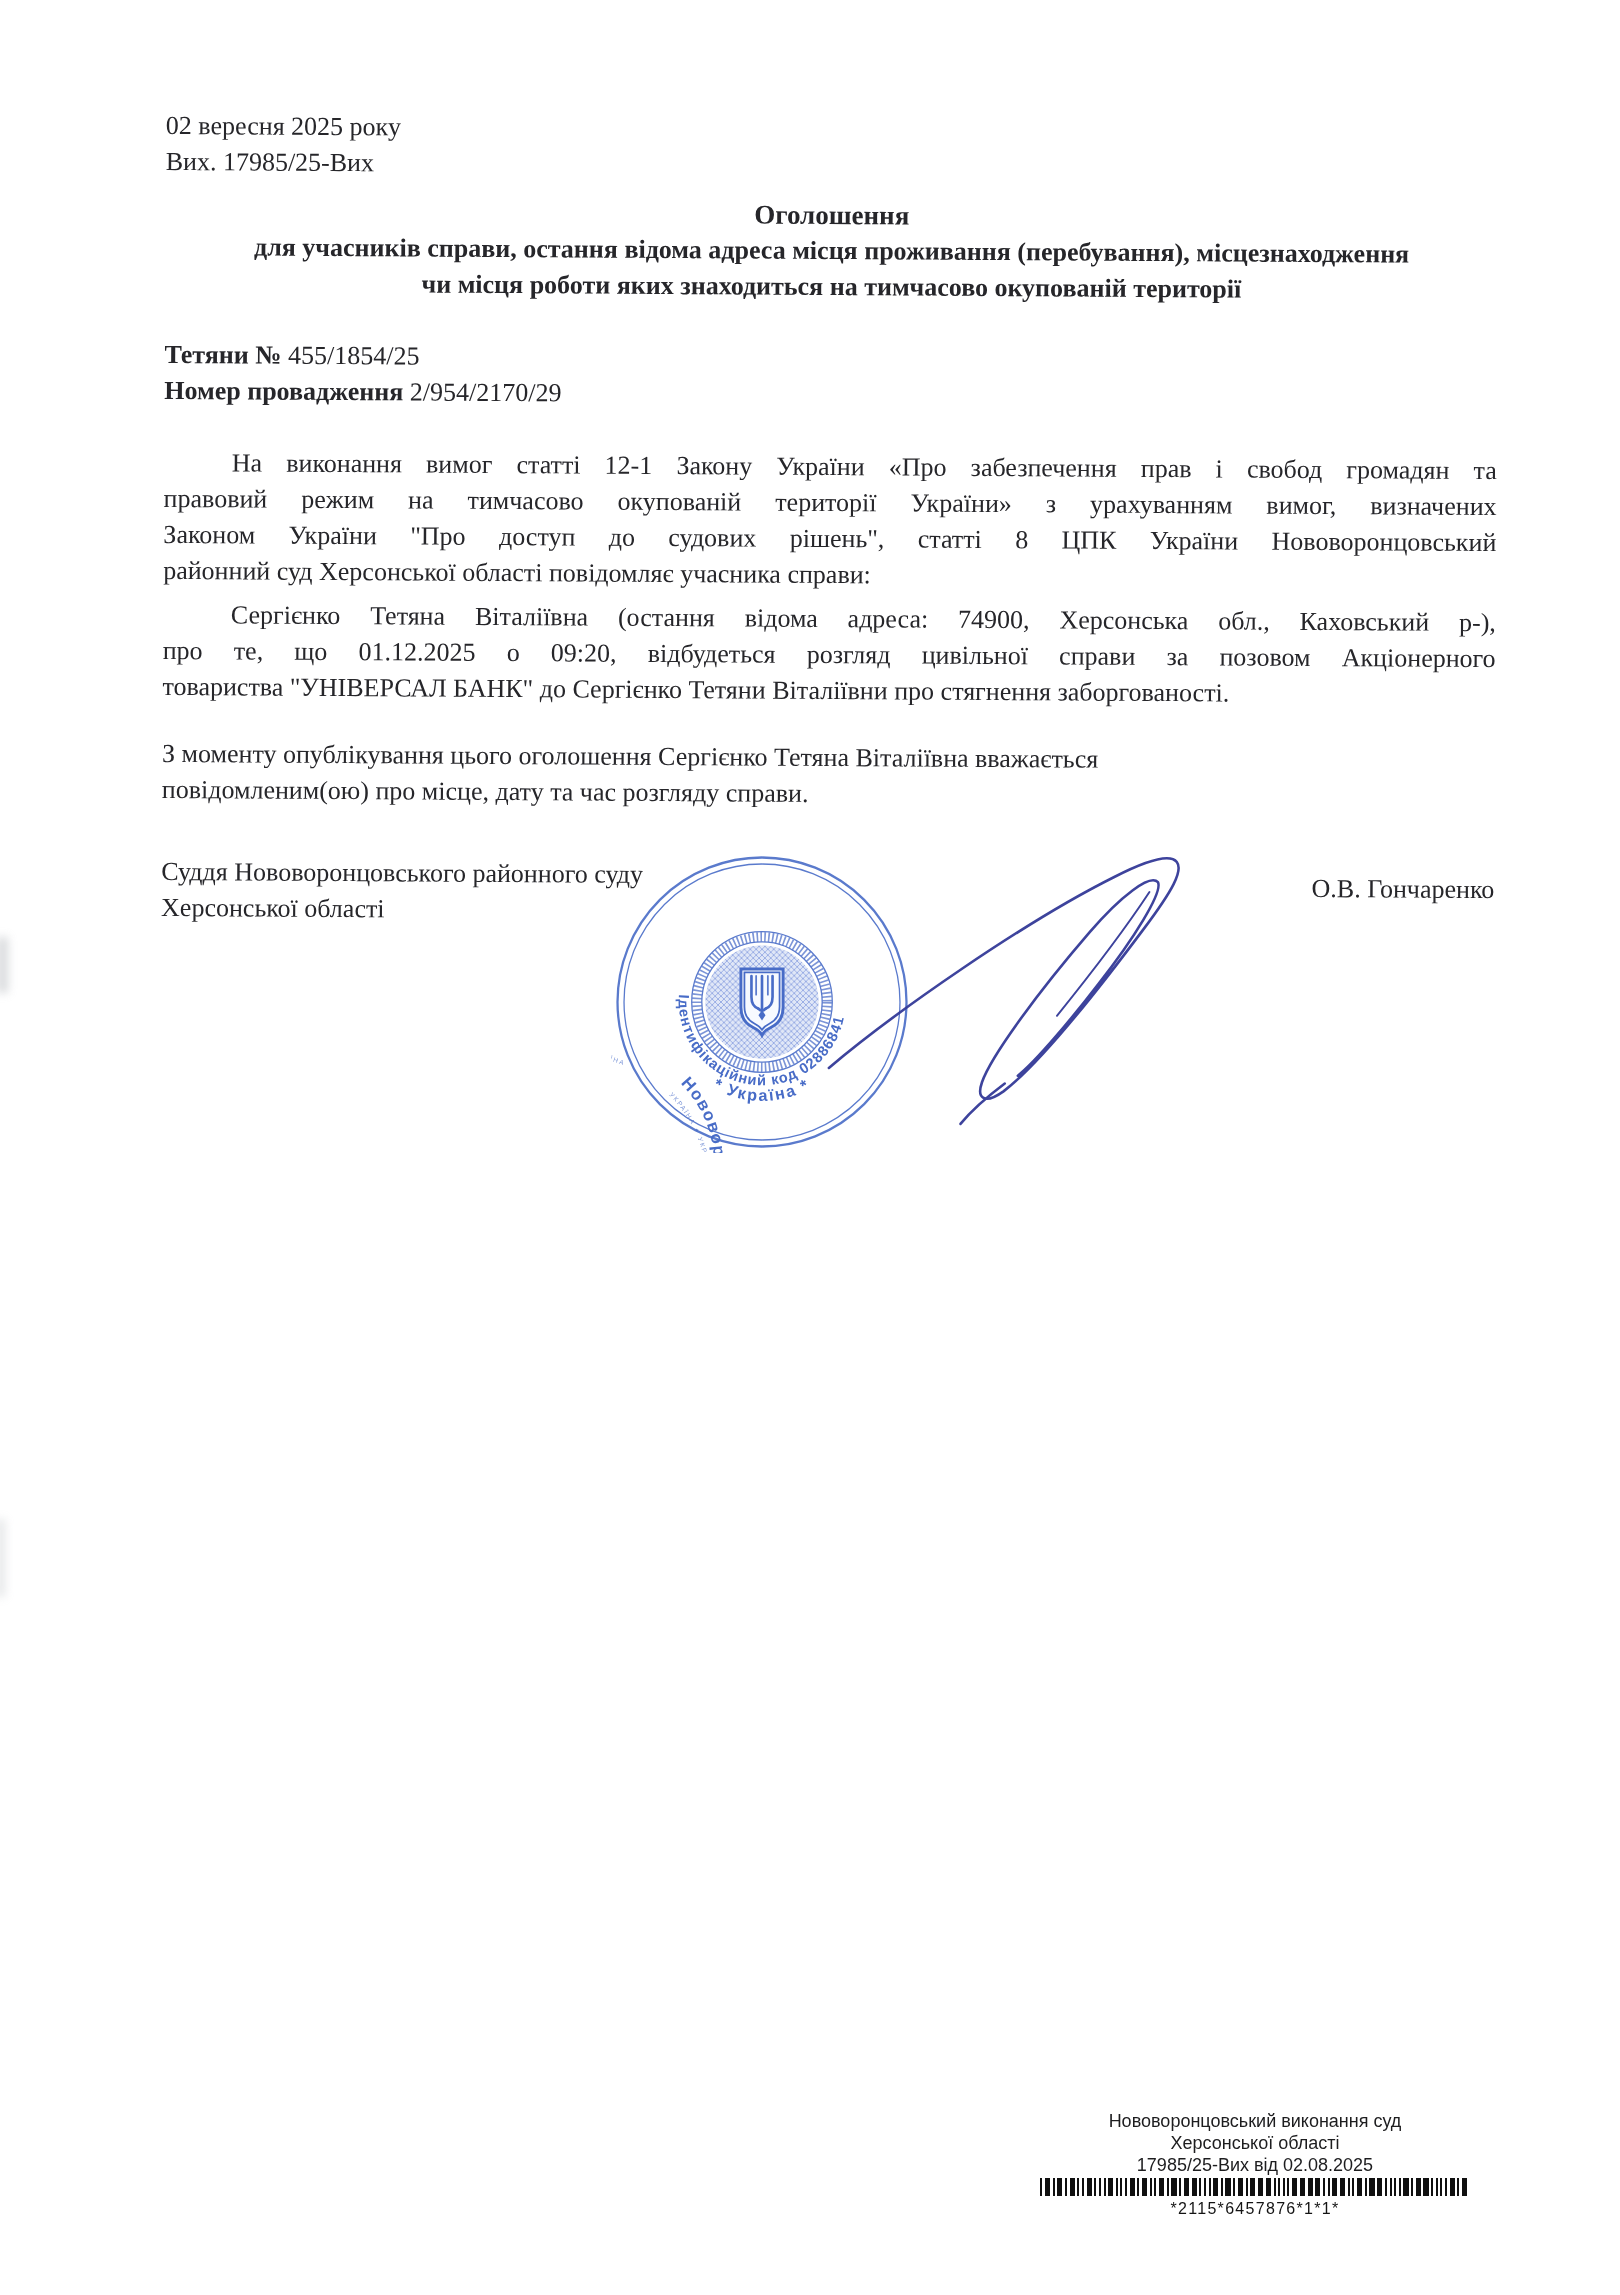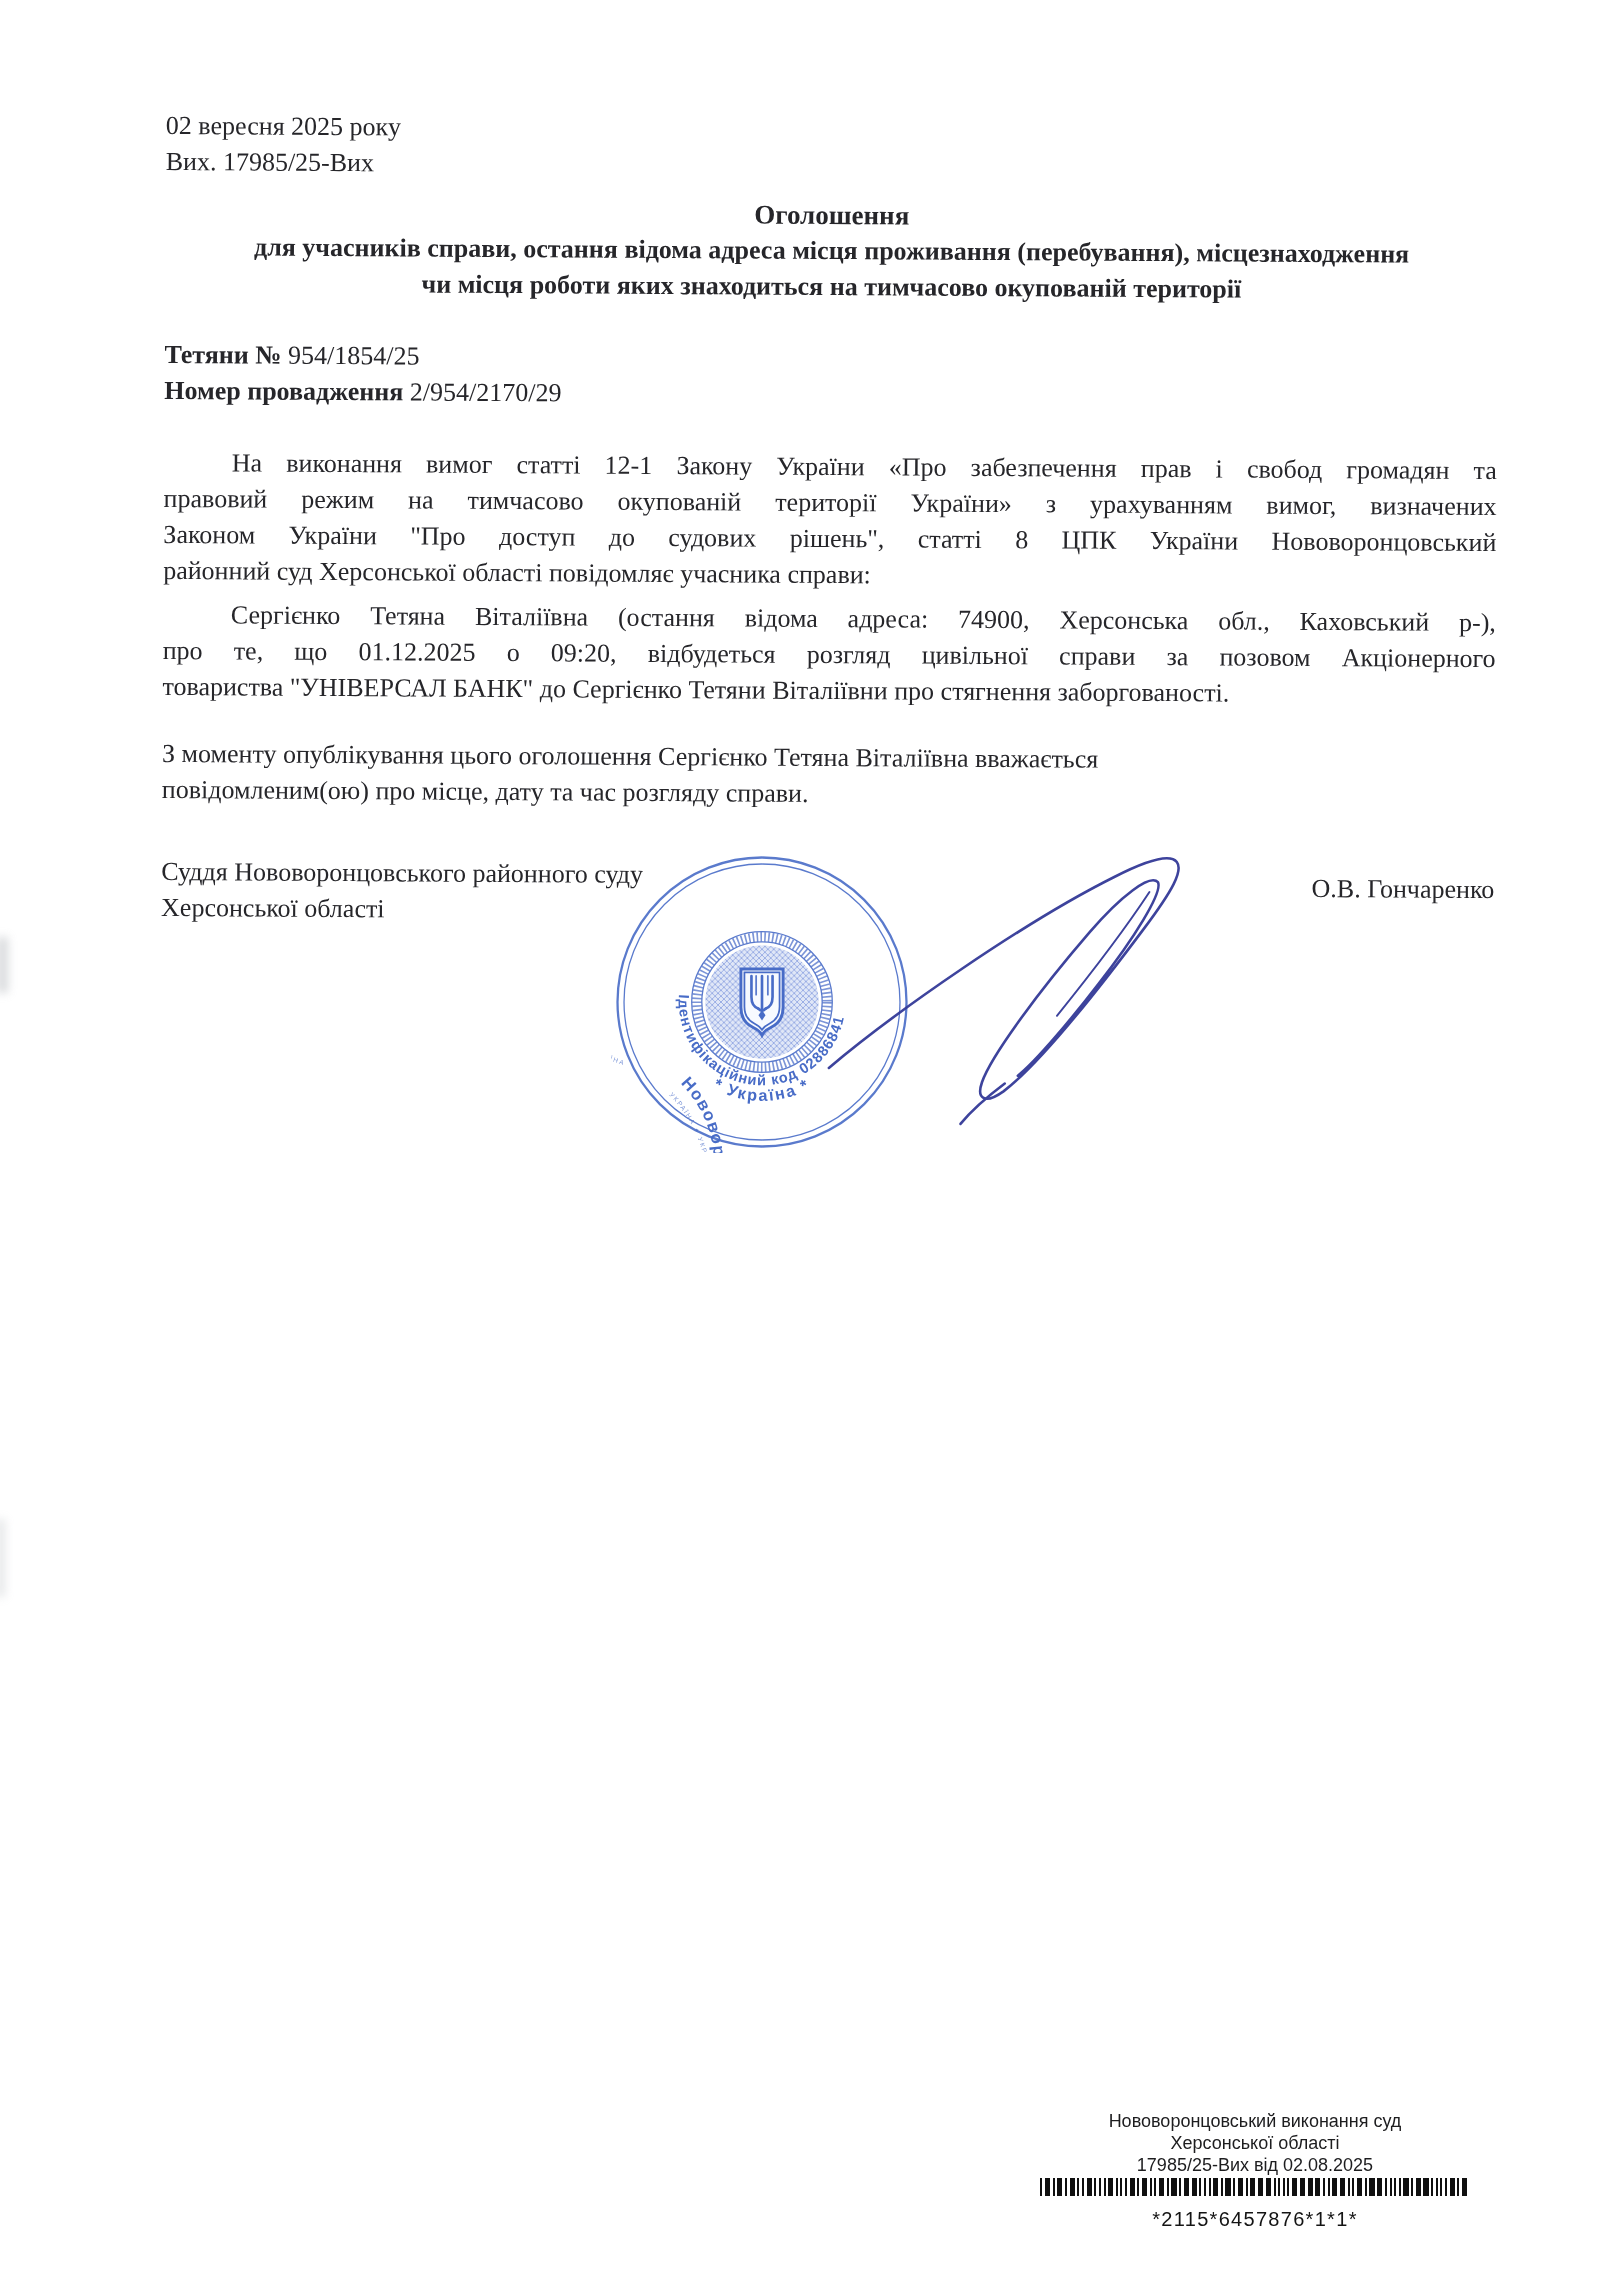--- a/index.html
+++ b/index.html
@@ -27,40 +27,40 @@
   .stamp-svg{position:absolute;left:611px;top:851px;opacity:.94;}
   .sign-svg{position:absolute;left:808px;top:815px;}
   .footer{
     position:absolute;left:1027px;top:2110px;width:456px;text-align:center;
     font-family:"Liberation Sans",sans-serif;font-size:18px;line-height:22px;color:#1d1d1f;
   }
   .barcode{margin:2px auto 0;height:18px;display:flex;align-items:stretch;justify-content:center;}
   .barcode span{display:block;height:100%;}
   .barcode .b{background:#101010;}
   .barcode .g{background:transparent;}
-  .hri{font-size:20px;line-height:23.5px;letter-spacing:1.3px;margin-top:12px;color:#141414;text-align:center;}
+  .hri{font-size:16px;line-height:23.5px;letter-spacing:1.3px;margin-top:1px;color:#141414;text-align:center;}
   .smudge{position:absolute;background:#9aa0a6;filter:blur(4.6px);}
   .sm1{left:-2.6px;top:937px;width:10.4px;height:56px;opacity:.38;}
   .sm2{left:-3.9px;top:1519px;width:9px;height:78px;opacity:.26;}
 </style>
 </head>
 <body>
 
 <div class="rot">
   <div class="doc">
     <div class="ln">02 вересня 2025 року</div>
     <div class="ln">Вих. 17985/25-Вих</div>
 
     <div class="title-line">Оголошення</div>
     <div class="subtitle">для учасників справи, остання відома адреса місця проживання (перебування), місцезнаходження</div>
     <div class="subtitle">чи місця роботи яких знаходиться на тимчасово окупованій території</div>
 
     <div class="case-block">
       <span>Тетяни №</span>
-      <span class="val">954/1854/25</span>
+      <span class="val">455/1854/25</span>
     </div>
     <div class="case-block" style="margin-top:0;">
       <span>Номер провадження</span>
       <span class="val">2/954/2170/29</span>
     </div>
 
     <div id="paragraphs">
         <div class="para first">
           <div class="tline jl ind">На виконання вимог статті 12-1 Закону України «Про забезпечення прав і свобод громадян та</div>
           <div class="tline jl">правовий режим на тимчасово окупованій території України» з урахуванням вимог, визначених</div>

